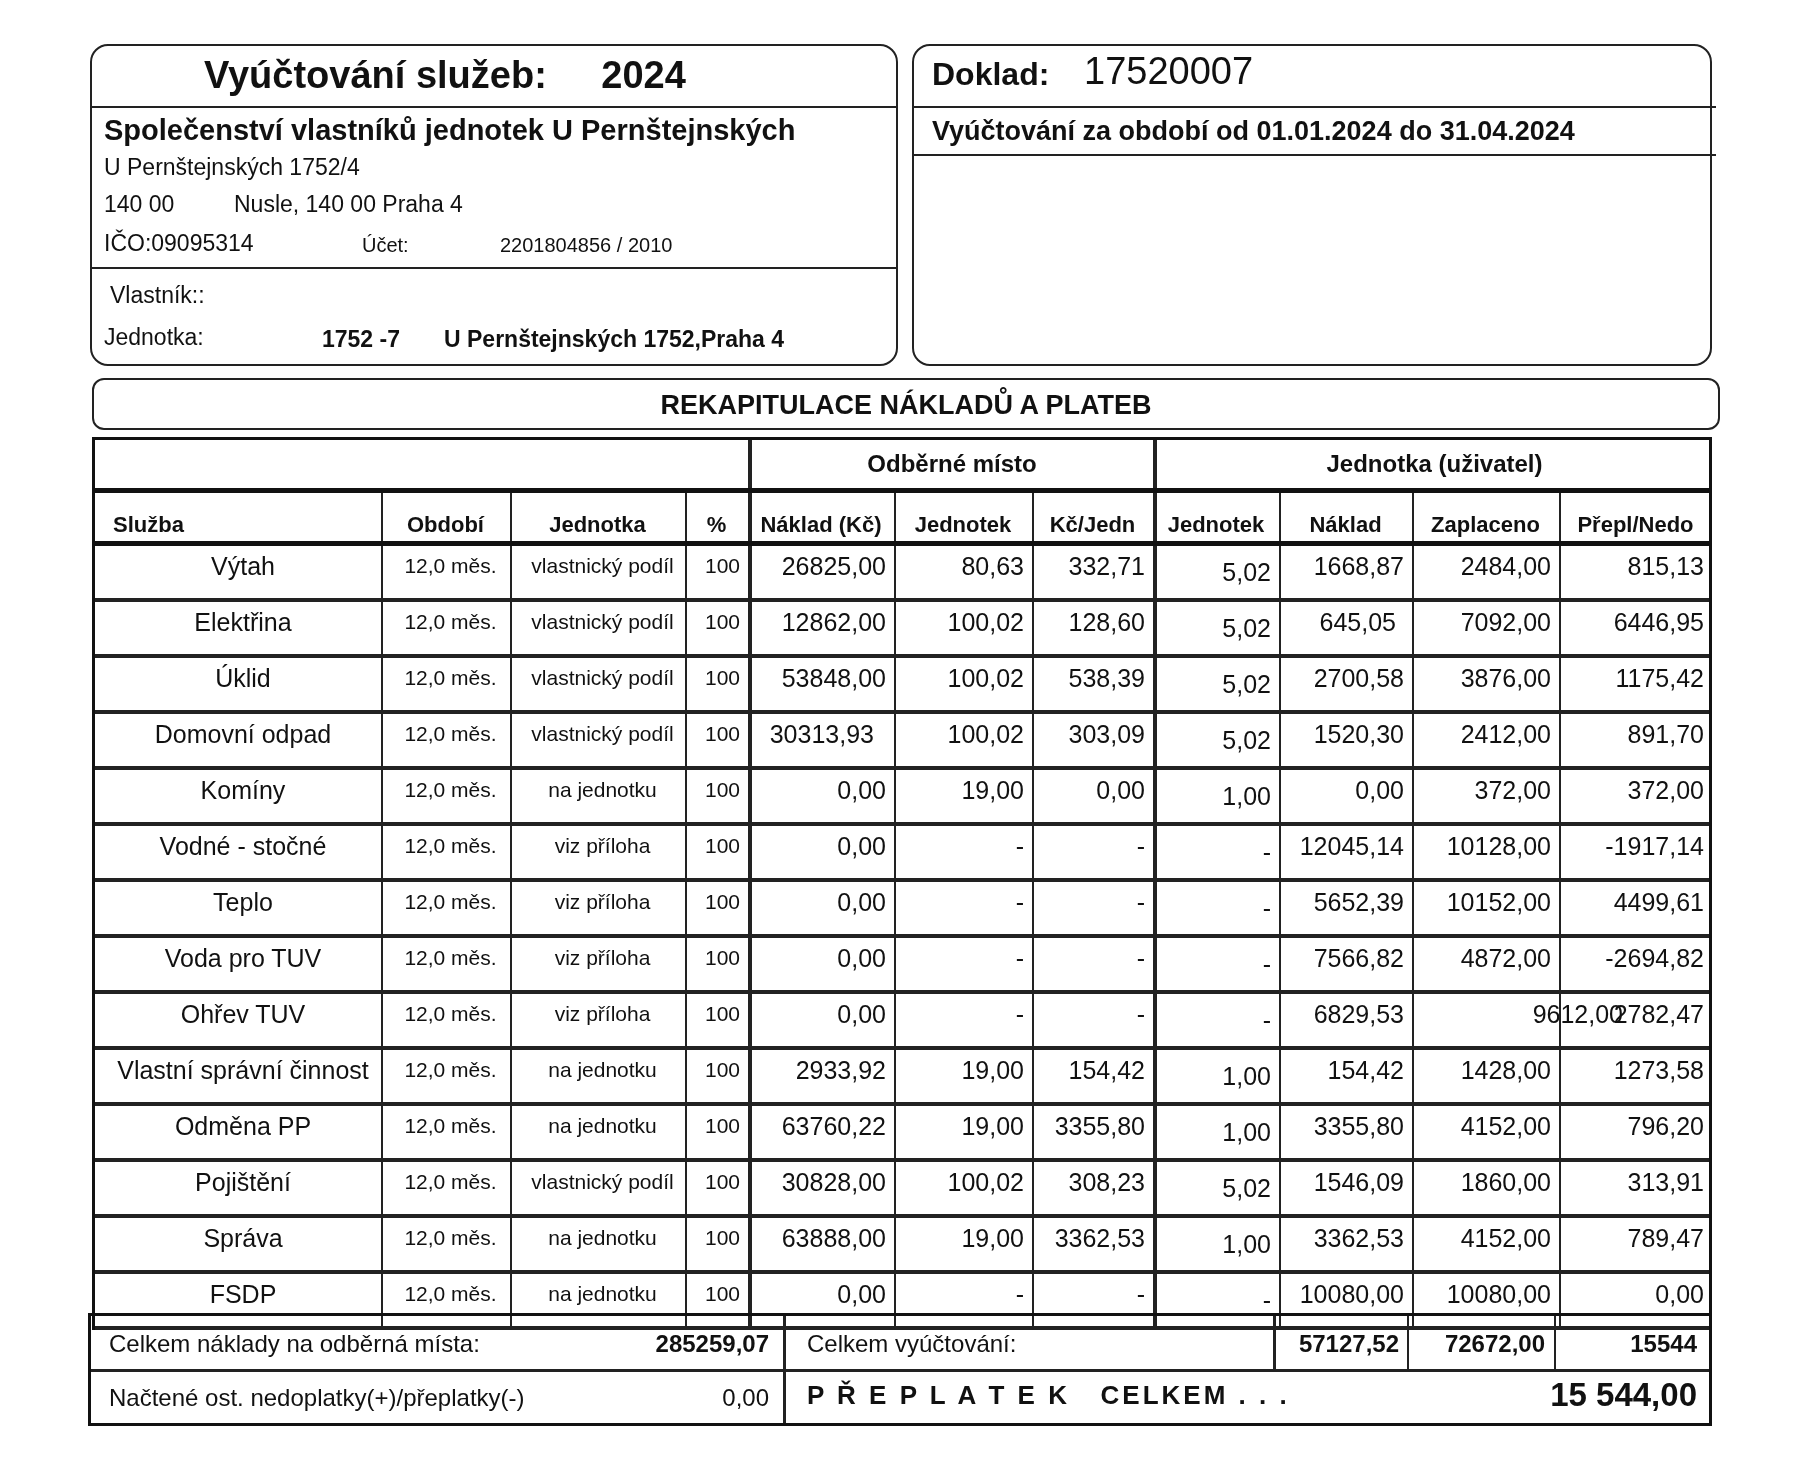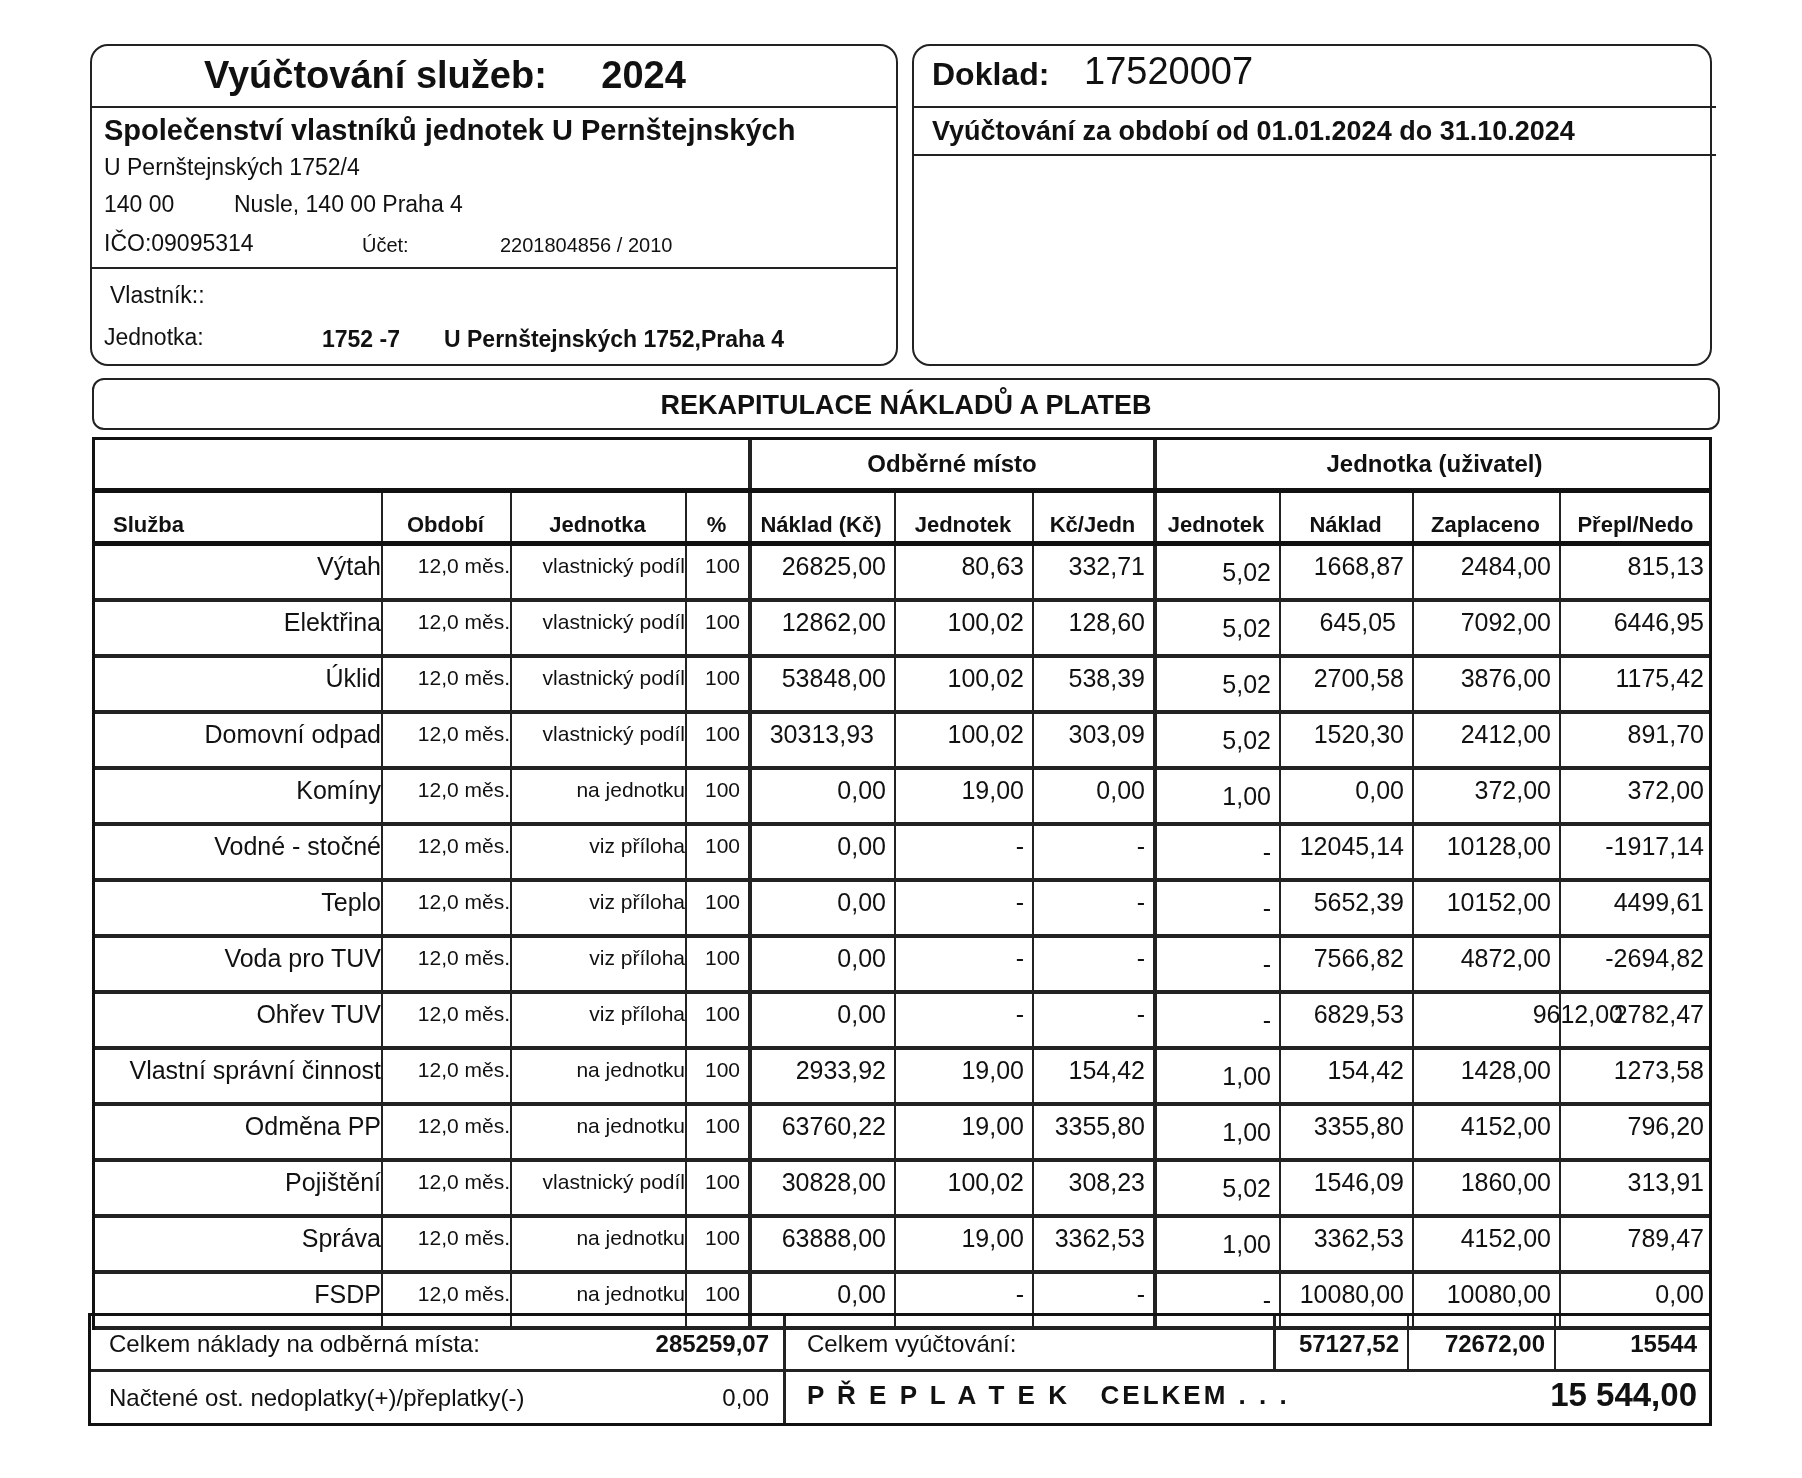--- a/index.html
+++ b/index.html
@@ -12,21 +12,21 @@
   
   .tbl { position:absolute; left:92px; top:437px; width:1620px; border:3px solid #111; border-bottom:none; box-sizing:border-box; }
   .grp-row { position:relative; height:48px; border-bottom:5px solid #111; }
   .grp-cell { position:absolute; top:0; height:48px; display:flex; align-items:center; justify-content:center; font-weight:bold; font-size:24px; }
   .hdr-row { position:relative; height:48px; border-bottom:5px solid #111; }
   .hdr-cell { position:absolute; top:0; height:48px; display:flex; align-items:flex-end; padding-bottom:3px; box-sizing:border-box; font-weight:bold; font-size:22px; }
   .data-row { position:relative; height:52px; border-bottom:4px solid #222; }
   .cell { position:absolute; top:0; height:52px; box-sizing:border-box; font-size:25px; padding-top:6px; }
   .cell.sm { font-size:21px; padding-top:8px; }
   .cell.r { text-align:right; padding-right:8px; }
-  .cell.l { text-align:right; padding-left:10px; }
+  .cell.l { text-align:center; padding-left:10px; }
   .cell.low { padding-top:12px; }
   .vl { position:absolute; top:0; bottom:0; width:2px; background:#222; }
   .vl.thick { width:4px; }
 
   .tot { position:absolute; left:88px; top:1313px; width:1624px; height:113px; border:3px solid #111; box-sizing:border-box; }
 </style>
 </head>
 <body>
 
 <div class="box" style="left:90px; top:44px; width:808px; height:322px;">
@@ -47,21 +47,21 @@
   <div class="abs" style="left:200px; top:236px; font-size:23px;"></div>
   <div class="abs" style="left:12px; top:278px; font-size:23px;">Jednotka:</div>
   <div class="abs b" style="left:230px; top:280px; font-size:23px;">1752 -7</div>
   <div class="abs b" style="left:352px; top:280px; font-size:23px;">U Pernštejnských 1752,Praha 4</div>
 </div>
 
 <div class="box" style="left:912px; top:44px; width:800px; height:322px;">
   <div class="abs b" style="left:18px; top:10px; font-size:32px;">Doklad:</div>
   <div class="abs" style="left:170px; top:4px; font-size:38px;">17520007</div>
   <div class="hline" style="left:0; right:-6px; top:60px;"></div>
-  <div class="abs b" style="left:18px; top:70px; font-size:27px;">Vyúčtování za období od 01.01.2024 do 31.10.2024</div>
+  <div class="abs b" style="left:18px; top:70px; font-size:27px;">Vyúčtování za období od 01.01.2024 do 31.04.2024</div>
   <div class="hline" style="left:0; right:-6px; top:108px;"></div>
 </div>
 
 <div class="box" style="left:92px; top:378px; width:1628px; height:52px; border-radius:12px;">
   <div class="abs b" style="left:0; right:0; top:10px; text-align:center; font-size:27px;">REKAPITULACE NÁKLADŮ A PLATEB</div>
 </div>
 
 <div class="tbl">
 
   <div class="grp-row">

